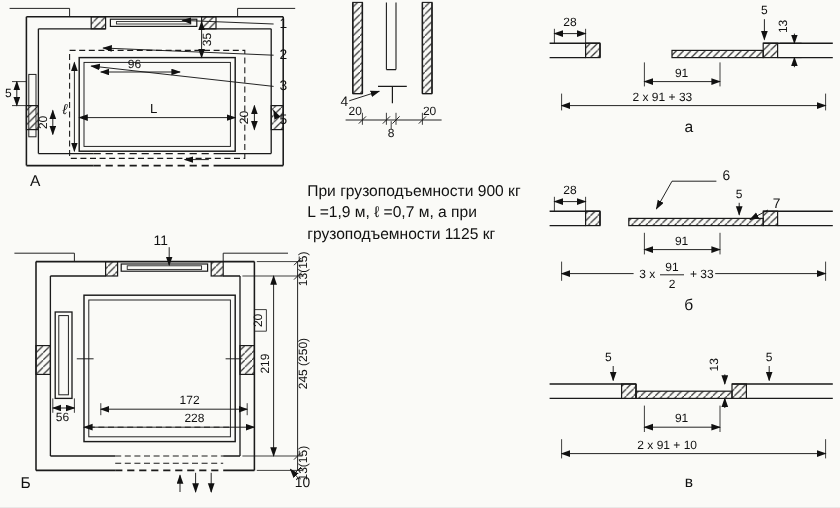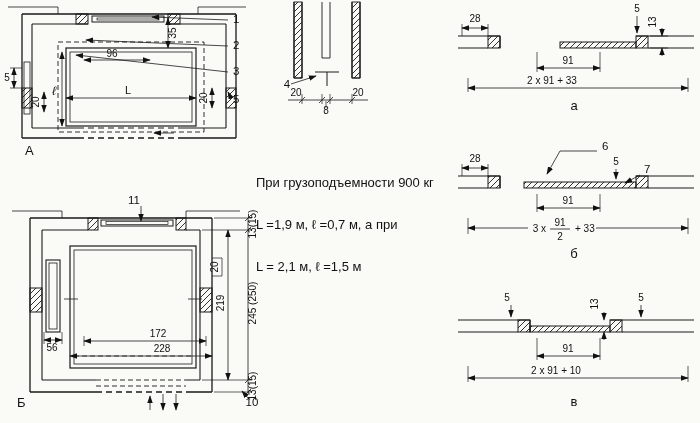--- a/index.html
+++ b/index.html
@@ -6,21 +6,21 @@
   .page{position:relative;width:700px;height:423px;background:#fafaf7;overflow:hidden;
         font-family:"Liberation Sans",sans-serif;color:#111;}
   svg{position:absolute;left:0;top:0;}
   text{fill:#111;font-family:"Liberation Sans",sans-serif;}
   .dim{font-size:10px;}
   .dimb{font-size:11px;}
   .call{font-size:11.5px;}
   .lbl{font-size:13px;}
   .ell{font-size:12px;font-style:italic;}
   .note{position:absolute;left:256px;top:150px;width:215px;font-size:13px;line-height:1.4;color:#111;}
-  .note div{white-space:nowrap;margin-top:24px;}
+  .note div{white-space:nowrap;}
 </style>
 </head>
 <body>
 
 <div class="page">
 
 <svg width="700" height="423" viewBox="0 0 700 423">
   <defs>
     <pattern id="h" width="6" height="6" patternUnits="userSpaceOnUse">
       <path d="M-1,7 L7,-1" stroke="#333" stroke-width="1"></path>
@@ -265,16 +265,16 @@
     <text class="dim" x="641" y="301" text-anchor="middle">5</text>
     <text class="dim" x="568" y="352" text-anchor="middle">91</text>
     <text class="dim" x="556" y="374" text-anchor="middle">2 х 91 + 10</text>
     <text class="lbl" x="574" y="406" text-anchor="middle">в</text>
   </g>
 </svg>
 
   <div class="note">
     <div>При грузоподъемности  900 кг</div>
     <div>L =1,9 м,  ℓ =0,7 м,  а при</div>
-    <div>L = 2,1 м,  ℓ =1,5 м</div>
+    <div>грузоподъемности  1125 кг</div>
   </div>
 
 </div>
 
 </body></html>

